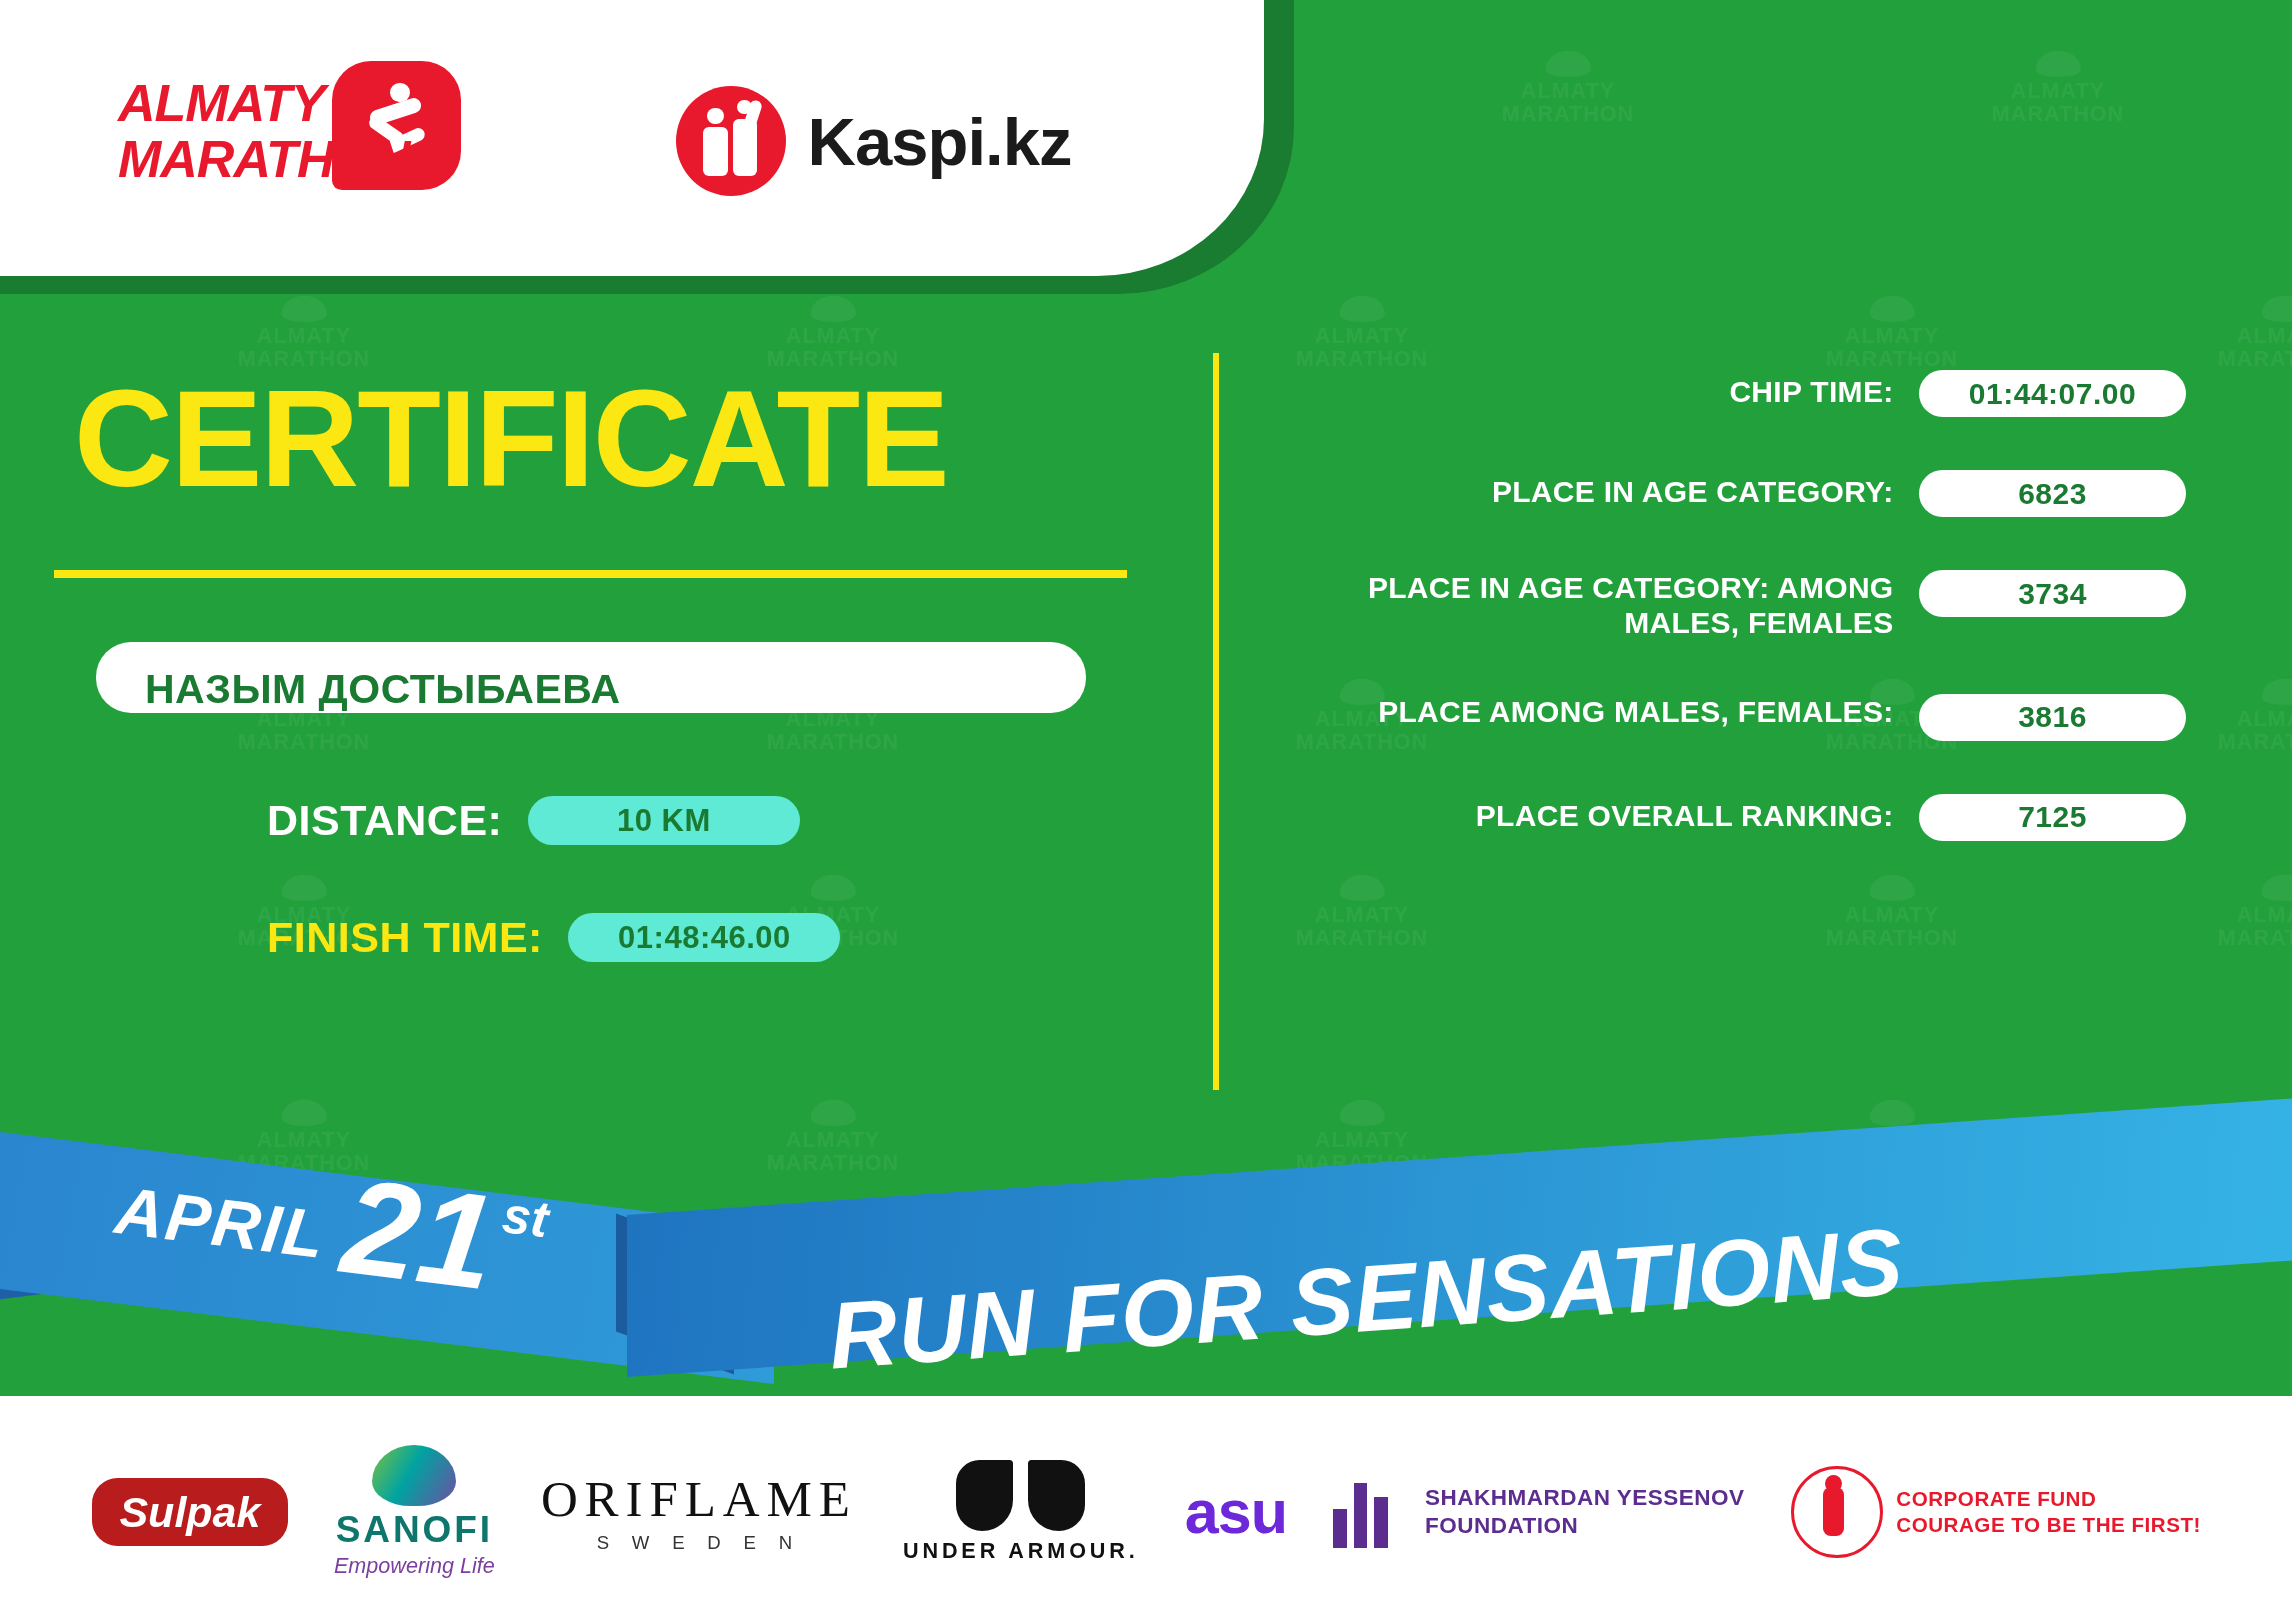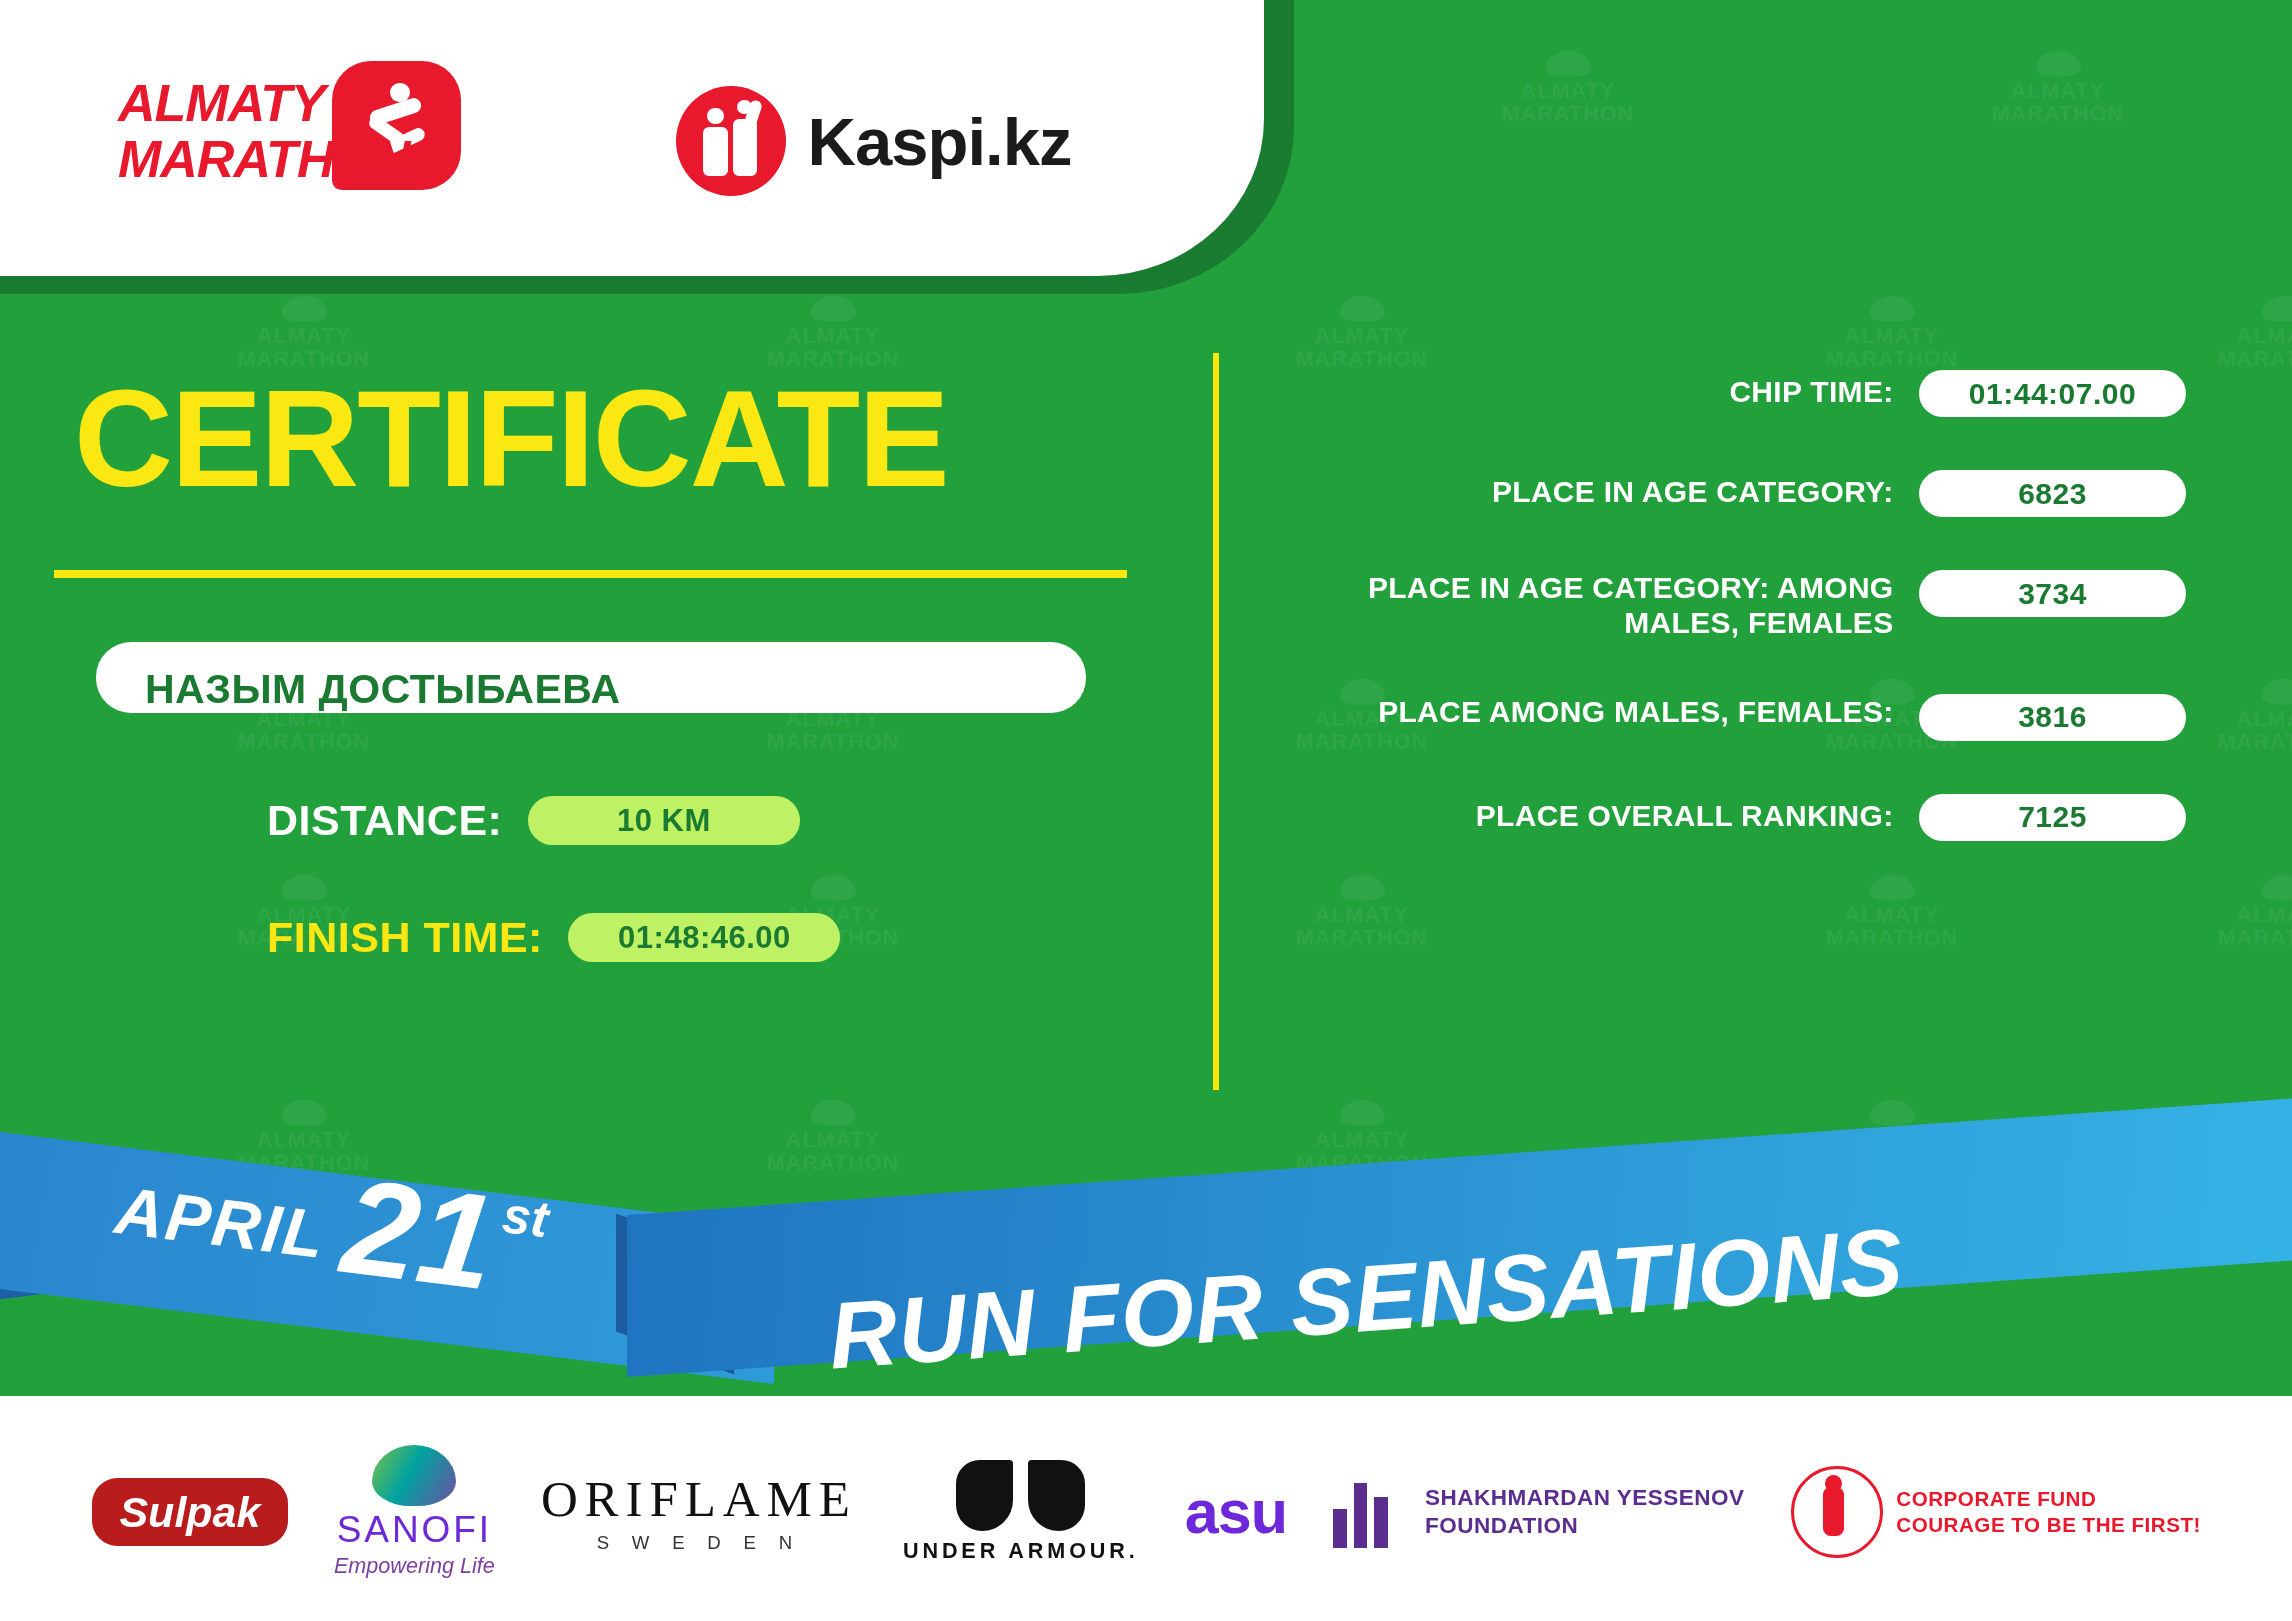--- a/index.html
+++ b/index.html
@@ -247,21 +247,21 @@
     gap: 25.5px;
   }
   .left-label {
     font-size: 43px;
     font-weight: bold;
     color: #ffffff;
     letter-spacing: 0.5px;
   }
   .left-label.yellow { color: #fbe813; }
   .val-pill {
-    background: #bef264;
+    background: #5eead4;
     border-radius: 25.5px;
     height: 49px;
     min-width: 272px;
     display: flex;
     align-items: center;
     justify-content: center;
     padding: 0 23.5px;
     box-sizing: border-box;
   }
   .val-pill span {
@@ -441,23 +441,23 @@
     border-radius: 25.5px;
   }
   .sanofi { text-align: center; }
   .sanofi-mark {
     width: 84px; height: 61px;
     margin: 0 auto 3.9px auto;
     border-radius: 50% 50% 46% 46% / 60% 60% 40% 40%;
     background: linear-gradient(120deg, #7ac143 0%, #00a3a1 45%, #6f4fa1 100%);
   }
   .sanofi-name {
-    color: #6d28d9;
+    color: #0f766e;
     font-size: 37px;
-    font-weight: normal;
+    font-weight: bold;
     letter-spacing: 2.9px;
   }
   .sanofi-tag {
     color: #7b3fa0;
     font-size: 21.6px;
     font-style: italic;
     margin-top: 2px;
   }
   .oriflame { text-align: center; }
   .oriflame-name {

